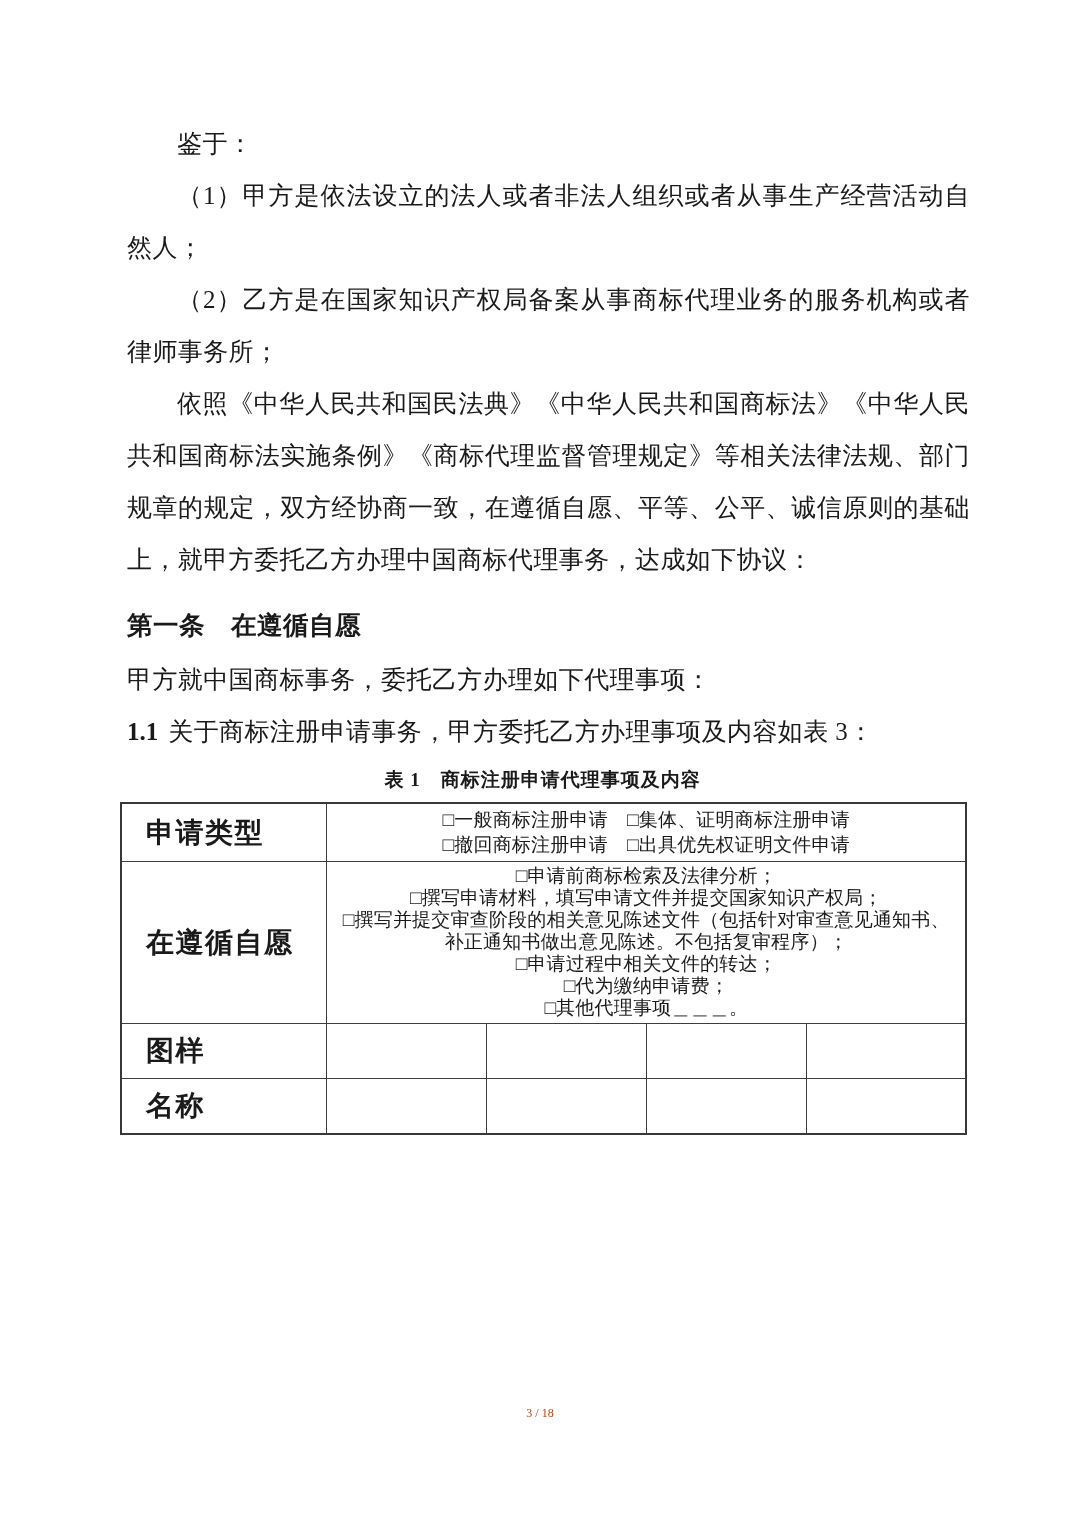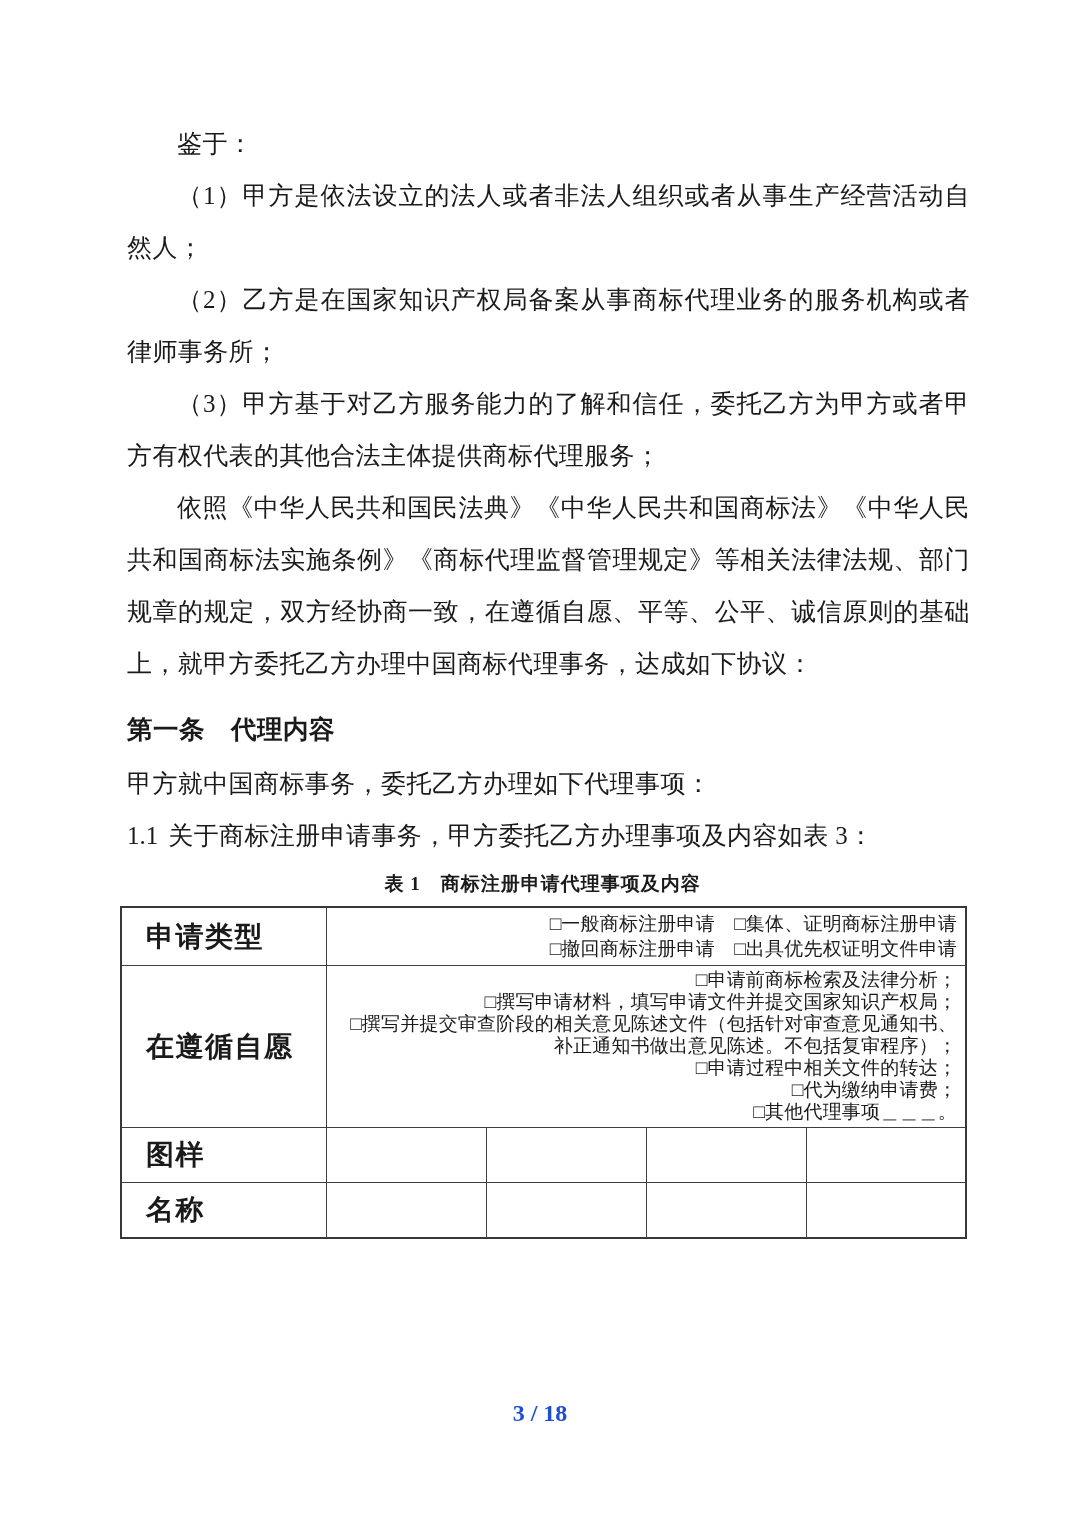--- a/index.html
+++ b/index.html
@@ -16,71 +16,70 @@
     font-size:25px; line-height:52px; letter-spacing:0.4px;
     text-align:justify;
   }
   p.para { margin:0; padding:0; }
   .indent { text-indent:2em; }
   .heading {
     font-weight:bold; font-size:25.5px; line-height:56px;
     margin:12px 0 0 0; letter-spacing:0.5px;
   }
   .intro-para { margin-top:8px; }
-  .clause-num { font-weight:normal; margin-right:10px; letter-spacing:0; }
+  .clause-num { font-weight:bold; margin-right:10px; letter-spacing:0; }
   .table-caption {
     font-weight:bold; font-size:19px; line-height:44px;
     text-align:center; letter-spacing:1px;
     width:845px; margin-left:-7px;
   }
   table.t1 {
     border-collapse:collapse; table-layout:fixed;
     width:845px; margin-left:-7px;
     border:2px solid #383838;
   }
   table.t1 td { border:1.6px solid #3e3e3e; }
   .label-cell {
     text-align:left; vertical-align:middle;
     font-weight:bold; font-size:28px; letter-spacing:1.5px;padding-left:24px;
   }
   .content-cell {
     font-size:19px; line-height:22px;
     padding:3px 8px 4px 9px;
-    vertical-align:middle; letter-spacing:0.2px; text-align:right;
+    vertical-align:middle; letter-spacing:0.2px; text-align:center;
   }
   tr.r1 { height:51px; }
   tr.r1 .content-cell div { line-height:25px; }
   tr.r2 { height:154px; }
   tr.r3 { height:52px; }
   tr.r4 { height:52px; }
   .footer {
     position:absolute; top:1398px; left:0; width:100%;
-    text-align:center; font-weight:bold; font-size:24px; line-height:30px;
-    color:#1d4ed8;
+    text-align:center; font-weight:normal; font-size:12px; line-height:30px;
+    color:#c2410c;
   }
 </style>
 </head>
 <body>
 
 <div class="page">
 
   <div class="body-text">
 
     <p class="para indent">鉴于：</p>
 
     <p class="para indent">（1）甲方是依法设立的法人或者非法人组织或者从事生产经营活动自然人；</p>
 
     <p class="para indent">（2）乙方是在国家知识产权局备案从事商标代理业务的服务机构或者律师事务所；</p>
 
-    <p class="para indent">（3）甲方基于对乙方服务能力的了解和信任，委托乙方为甲方或者甲方有权代表的其他合法主体提供商标代理服务；</p>
 
 
     <p class="para indent">依照《中华人民共和国民法典》《中华人民共和国商标法》《中华人民共和国商标法实施条例》《商标代理监督管理规定》等相关法律法规、部门规章的规定，双方经协商一致，在遵循自愿、平等、公平、诚信原则的基础上，就甲方委托乙方办理中国商标代理事务，达成如下协议：</p>
 
-    <h2 class="heading">第一条　代理内容</h2>
+    <h2 class="heading">第一条　在遵循自愿</h2>
 
     <p class="para intro-para">甲方就中国商标事务，委托乙方办理如下代理事项：</p>
 
     <p class="para">
       <span class="clause-num">1.1</span><span>关于商标注册申请事务，甲方委托乙方办理事项及内容如表 3：</span>
     </p>
 
     <div class="table-caption">表 1　商标注册申请代理事项及内容</div>
 
     <table class="t1">

